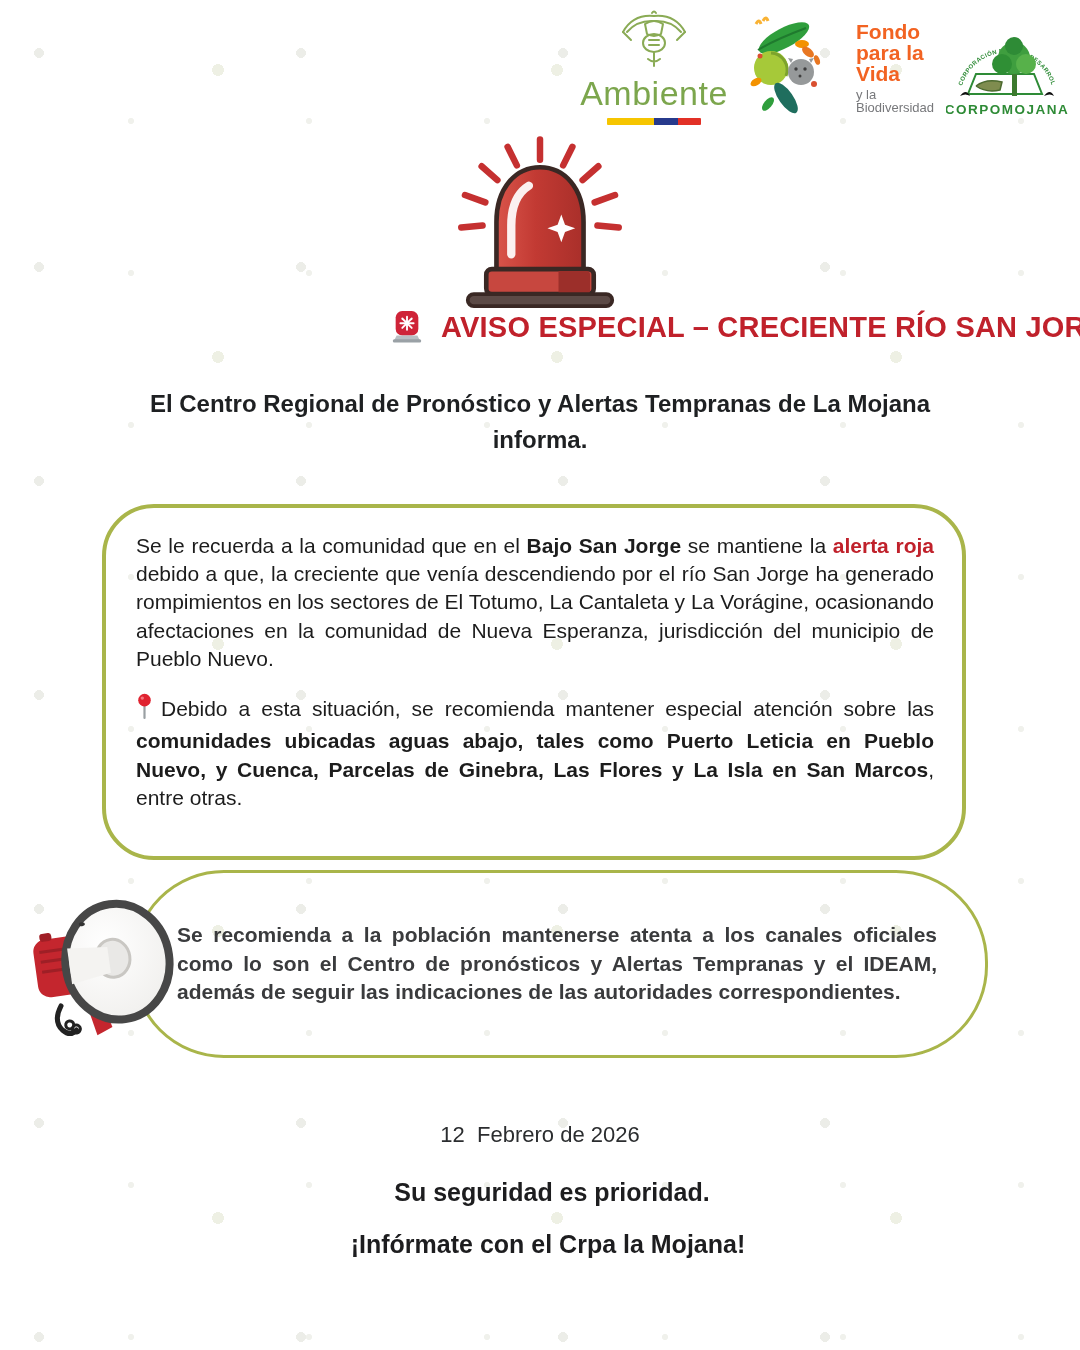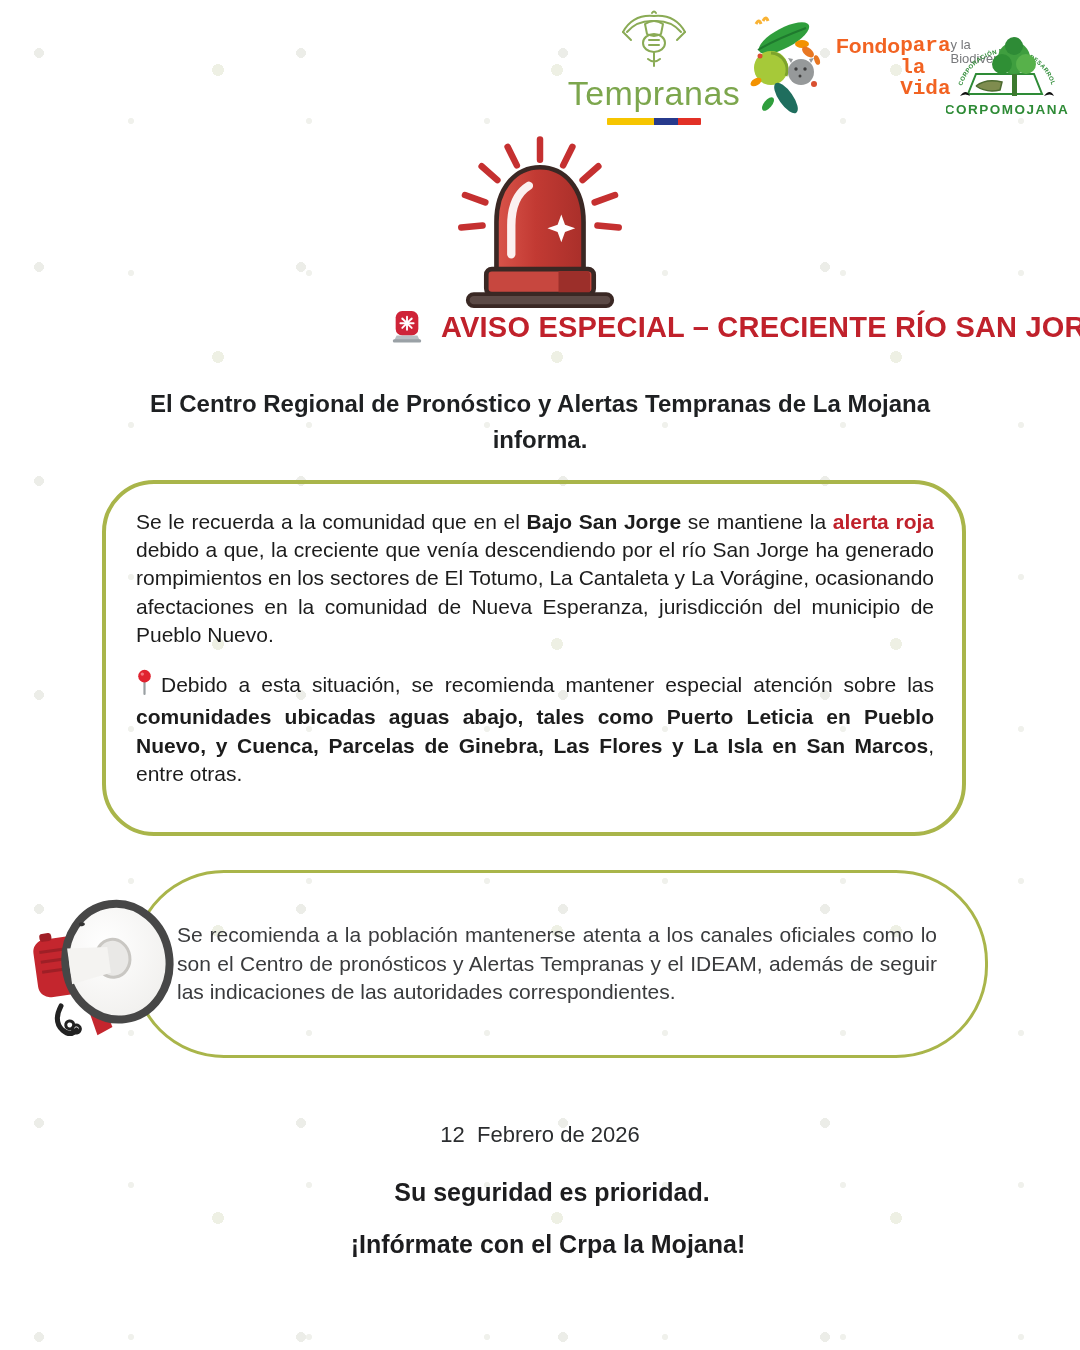--- a/index.html
+++ b/index.html
@@ -24,43 +24,43 @@
     position:absolute;top:10px;right:12px;
     display:flex;align-items:center;gap:14px;
   }
   .logo-ambiente{width:152px;display:flex;flex-direction:column;align-items:center;}
   .logo-ambiente .word{font-size:34px;color:#7ca64d;font-weight:500;letter-spacing:.5px;line-height:1;}
   .tricolor{display:flex;width:94px;height:7px;margin-top:8px;border-radius:1px;overflow:hidden;}
   .tricolor .y{flex:2;background:#f6c500;}
   .tricolor .b{flex:1;background:#273a8c;}
   .tricolor .r{flex:1;background:#e23026;}
   .logo-fondo{display:flex;align-items:center;gap:6px;width:188px;}
-  .logo-fondo .texts{display:flex;line-height:1.02;}
+  .logo-fondo .texts{display:flex;flex-direction:column;line-height:1.02;margin-left:20px;}
   .logo-fondo .t1{color:#f26322;font-weight:700;font-size:21px;}
-  .logo-fondo .t2{color:#f26322;font-weight:700;font-size:21px;font-family:Liberation Mono, monospace;}
+  .logo-fondo .t2{color:#f26322;font-weight:700;font-size:21px;}
   .logo-fondo .t3{color:#77787b;font-size:13px;margin-top:3px;}
   .logo-corpo{width:122px;display:flex;flex-direction:column;align-items:center;}
   
   .siren{position:absolute;left:50%;top:132px;transform:translateX(-50%);}
   
   .title{
     position:absolute;top:310px;left:0;width:100%;
     text-align:right;font-size:29px;font-weight:800;color:#c0212b;
     letter-spacing:.2px;
     margin-left:48px;
   }
   .title .beacon{vertical-align:-7px;margin-right:9px;}
   .subtitle{
     position:absolute;top:386px;left:50%;transform:translateX(-50%);
     width:800px;text-align:center;
     font-size:24px;font-weight:700;color:#1e2022;line-height:1.5;
   }
   
   .box1{
-    position:absolute;left:102px;top:480px;width:864px;height:356px;
+    position:absolute;left:102px;top:504px;width:864px;height:356px;
     border:4px solid #a9b54a;border-radius:52px;
     box-sizing:border-box;padding:24px 28px 16px 30px;
     background:transparent;
   }
   .box1 p{
     margin:0;font-size:21px;line-height:1.345;color:#1c1c1c;
     text-align:justify;
   }
   .box1 p + p{margin-top:20px;}
   .seg-bold{font-weight:700;}
@@ -68,21 +68,21 @@
   .pin{vertical-align:-4px;margin-right:8px;}
   
   .box2{
     position:absolute;left:132px;top:870px;width:856px;height:188px;
     border:3px solid #a9b54a;border-radius:92px;
     box-sizing:border-box;
     display:flex;align-items:center;
     padding:0 48px 0 42px;
   }
   .box2 p{
-    margin:0;font-size:21px;line-height:1.38;color:#3a3b3d;text-align:justify;
+    margin:0;font-size:21px;line-height:1.38;color:#3a3b3d;text-align:justify;font-weight:bold;
   }
   .megaphone{position:absolute;left:26px;top:892px;}
   
   .date{
     position:absolute;top:1122px;left:0;width:100%;text-align:center;
     font-size:22px;color:#2b2d2f;white-space:pre-wrap;
   }
   .foot-bold1{
     position:absolute;top:1178px;left:0;width:100%;text-align:center;
     font-size:25px;font-weight:800;color:#1d1d1f;padding-left:12px;
@@ -107,21 +107,21 @@
             <path d="M12 22 Q22 10 39 11 Q56 10 66 22"></path>
             <path d="M8 22 L16 30 M70 22 L62 30"></path>
             <path d="M30 14 Q39 8 48 14 L46 24 Q39 28 32 24 Z"></path>
             <ellipse cx="39" cy="33" rx="11" ry="9"></ellipse>
             <path d="M34 30 H44 M34 35 H44"></path>
             <path d="M39 42 V56 M33 49 Q39 54 45 49"></path>
             <path d="M37 3 Q39 0 41 3"></path>
           </g>
         </svg>
       </span>
-      <span class="word">Tempranas</span>
+      <span class="word">Ambiente</span>
       <span class="tricolor">
         <span class="y"></span>
           <span class="b"></span>
           <span class="r"></span>
       </span>
     </div>
 
     <div class="logo-fondo">
       <span>
         <svg width="86" height="100" viewBox="0 0 86 100">

